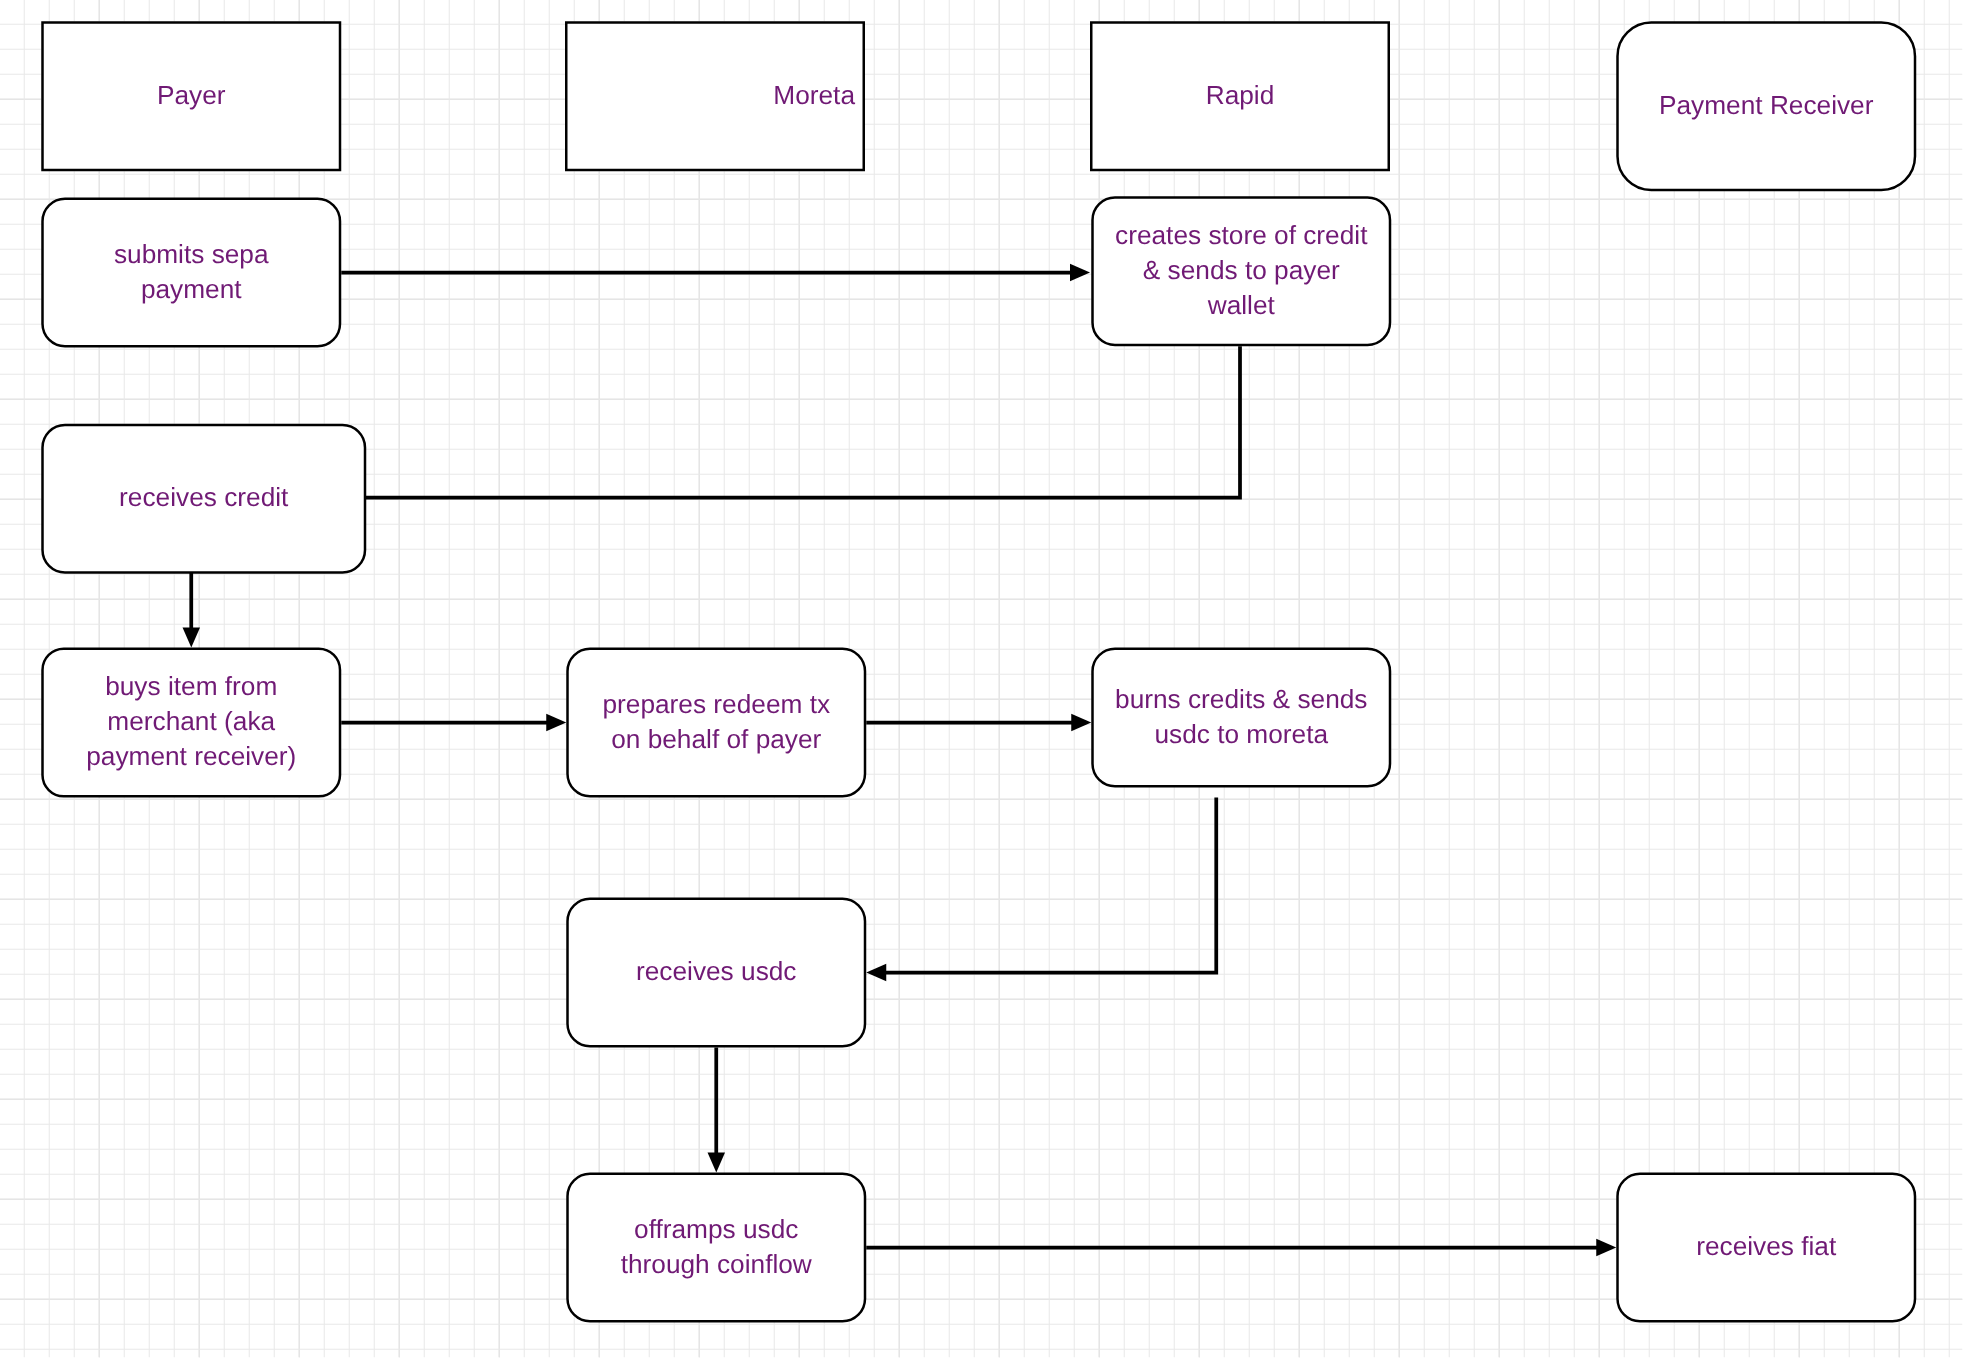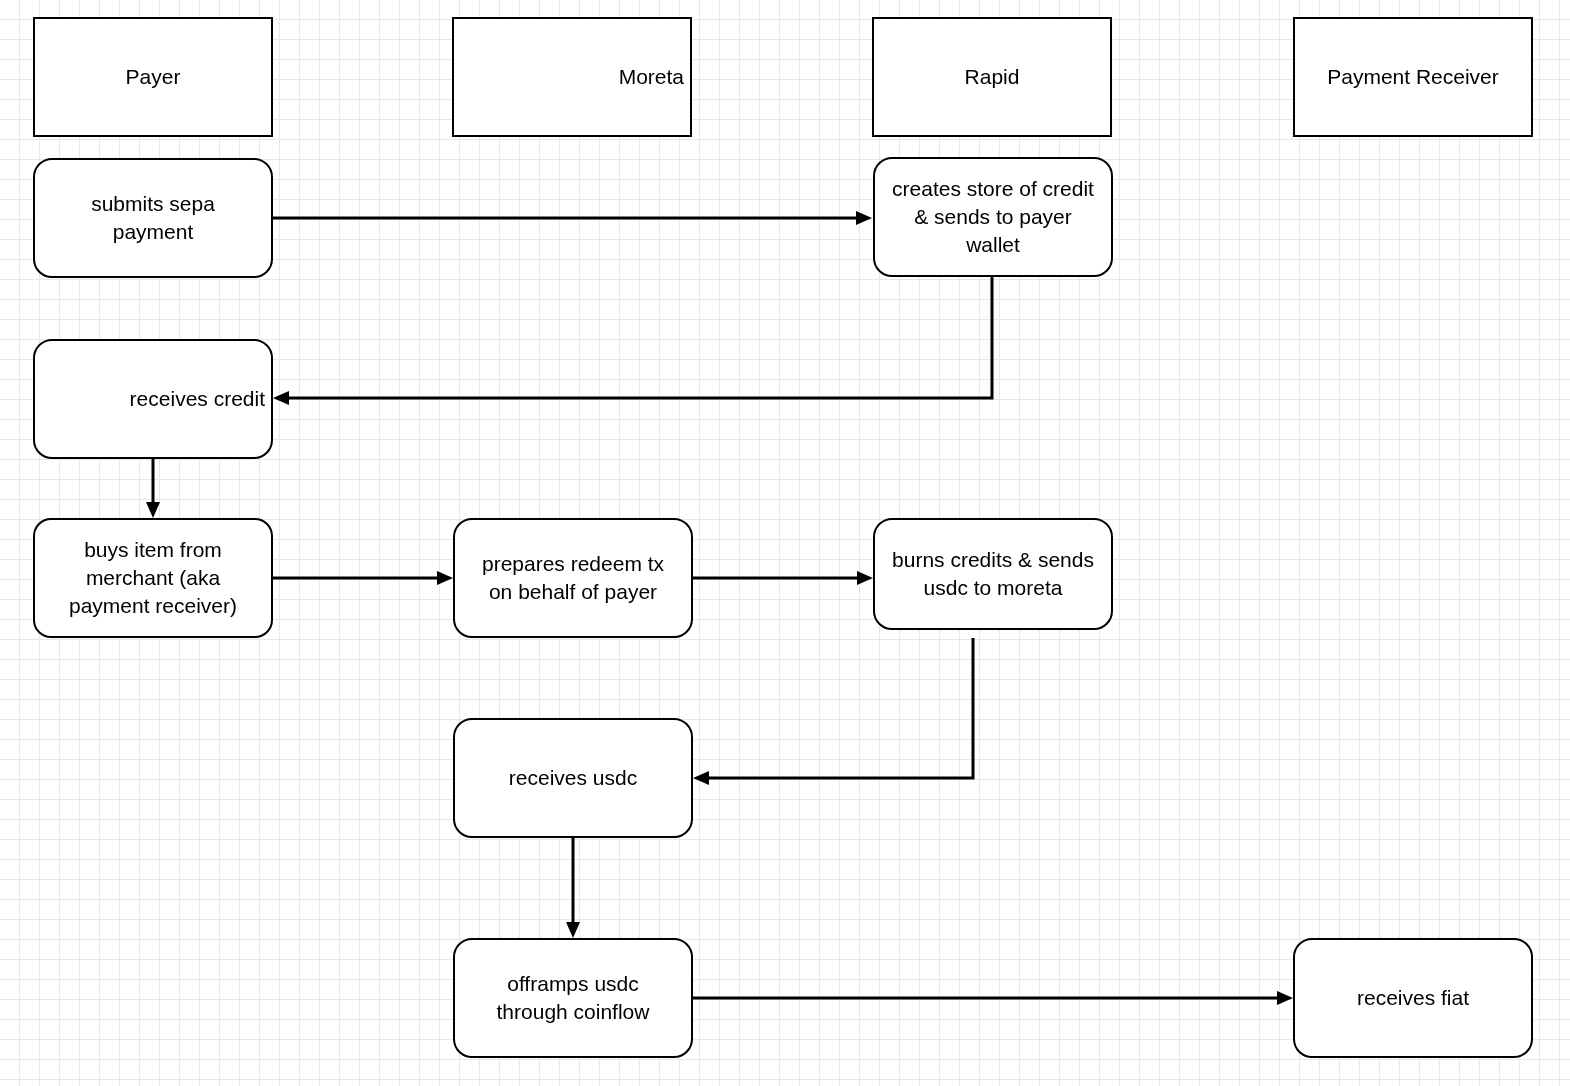--- a/index.html
+++ b/index.html
@@ -28,21 +28,21 @@
   }
   .node {
     position: absolute;
     box-sizing: border-box;
     background: #ffffff;
     border: 2.6px solid #000000;
     display: flex;
     align-items: center;
     justify-content: center;
     text-align: center;
-    color: #000000;
+    color: #701a75;
     font-size: 21px;
     line-height: 1.32;
     padding: 4px 6px;
     z-index: 3;
   }
   .node.header {
     border-radius: 0;
   }
   .node.process {
     border-radius: 19px;
@@ -125,36 +125,36 @@
   </div>
 
   <div class="node header" style="left:452px; top:17px; width:240px; height:120px;text-align:right;">
     <span class="label">Moreta</span>
   </div>
 
   <div class="node header" style="left:872px; top:17px; width:240px; height:120px;">
     <span class="label">Rapid</span>
   </div>
 
-  <div class="node header" style="left:1293px; top:17px; width:240px; height:120px;">
+  <div class="node header" style="left:1293px; top:17px; width:240px; height:136px;border-radius:28px;">
     <span class="label">Payment Receiver</span>
   </div>
 
   <div class="node process" style="left:33px; top:158px; width:240px; height:120px;">
     <span class="label">submits sepa
 payment</span>
   </div>
 
   <div class="node process" style="left:873px; top:157px; width:240px; height:120px;">
     <span class="label">creates store of credit
 &amp; sends to payer
 wallet</span>
   </div>
 
-  <div class="node process" style="left:33px; top:339px; width:240px; height:120px;text-align:right;">
+  <div class="node process" style="left:33px; top:339px; width:260px; height:120px;">
     <span class="label">receives credit</span>
   </div>
 
   <div class="node process" style="left:33px; top:518px; width:240px; height:120px;border-radius:18px;">
     <span class="label">buys item from
 merchant (aka
 payment receiver)</span>
   </div>
 
   <div class="node process" style="left:453px; top:518px; width:240px; height:120px;">

